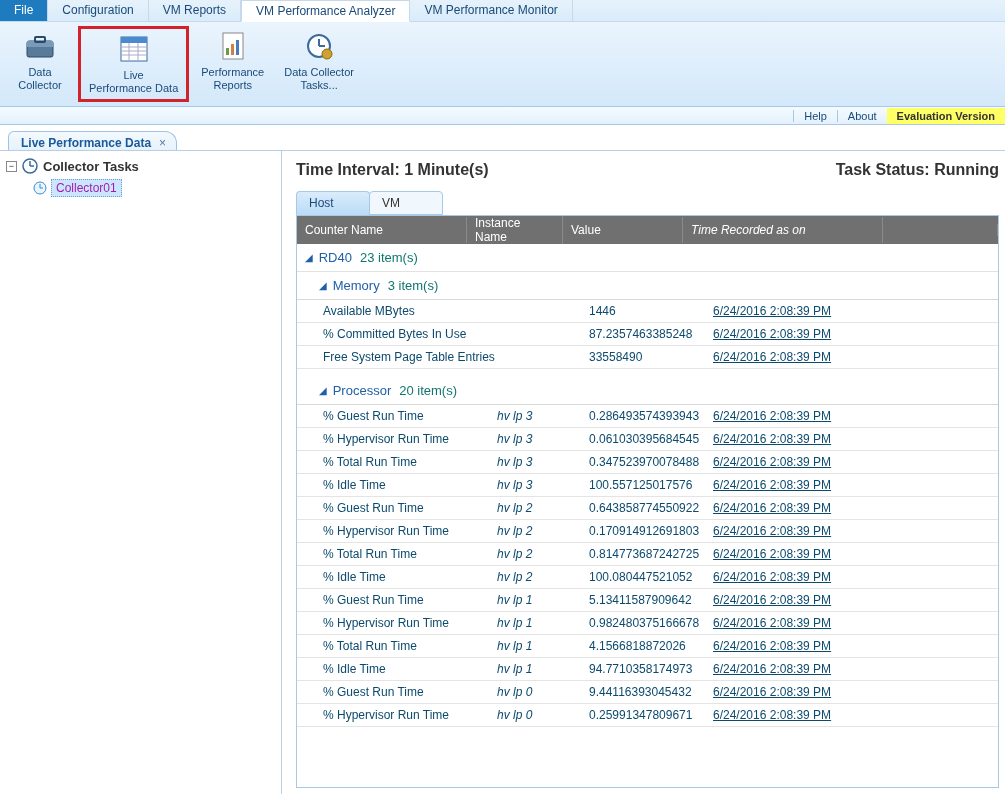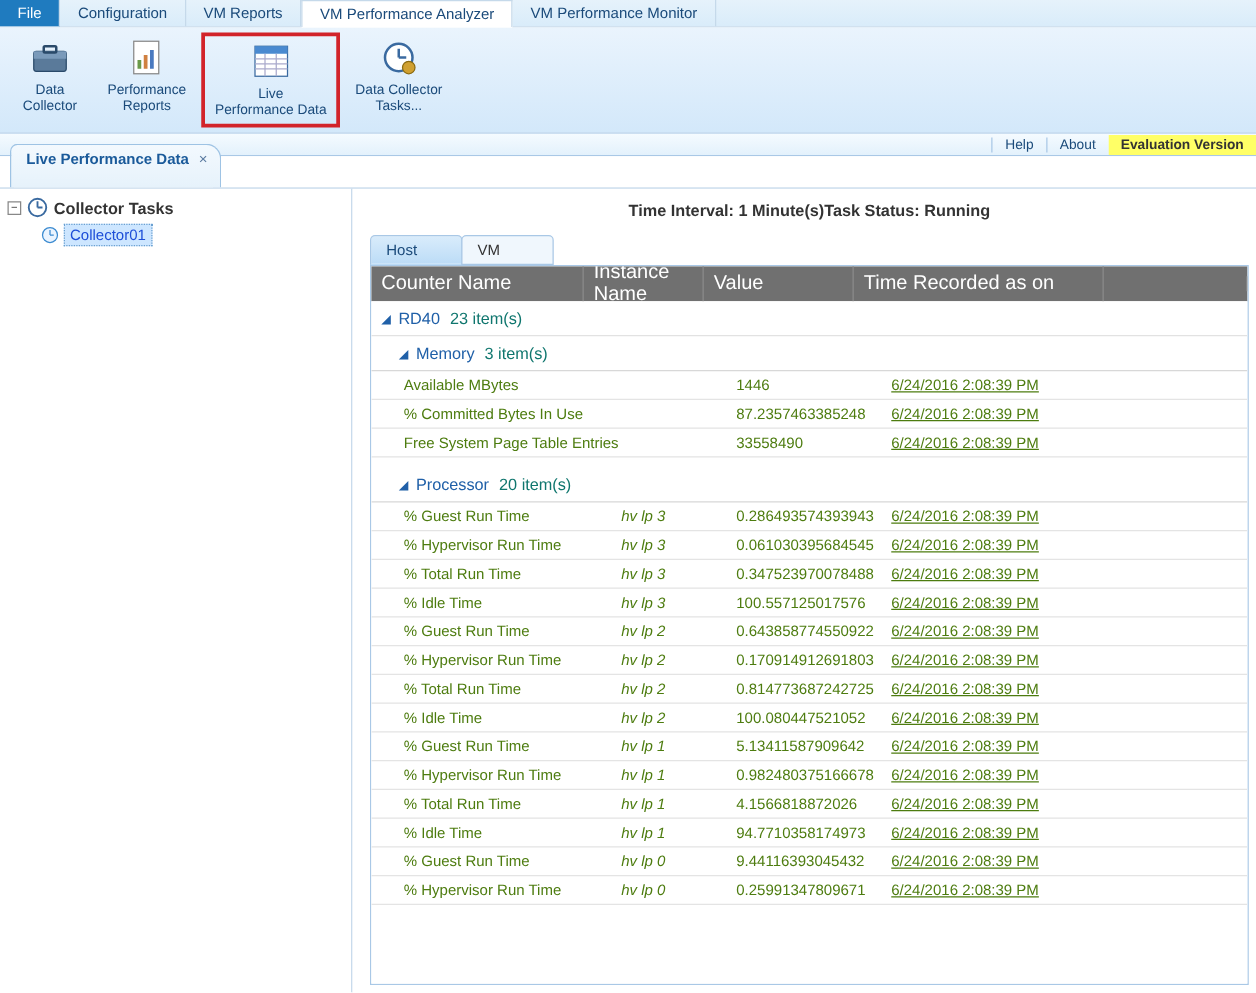--- a/index.html
+++ b/index.html
@@ -18,59 +18,59 @@
 .ribbon-icon { width: 32px; height: 32px; margin-bottom: 4px; }
 .ribbon-btn span { font-size: 11px; line-height: 13px; color: #1a4a7a; }
 
 
 .status-strip { height: 18px; background: linear-gradient(#f5fbff, #e3f1fc); border-bottom: 1px solid #a9c8e6; display: flex; justify-content: flex-end; align-items: center; font-size: 11px; }
 .status-strip a { padding: 0 10px; border-left: 1px solid #a9c8e6; color: #1a4a7a; cursor: pointer; }
 .status-strip .eval { background: #ffff66; font-weight: bold; padding: 2px 10px; color: #333; }
 
 
 .subtab-bar { height: 26px; background: #fff; border-bottom: 1px solid #b8d0e6; display: flex; align-items: flex-end; padding-left: 8px; }
-.subtab { display: flex; align-items: center; padding: 4px 10px 16px 12px; background: linear-gradient(#f3f9fe, #e6f2fb); border: 1px solid #9ec3e4; border-bottom: none; border-radius: 6px 12px 0 0; font-size: 12px; color: #1a5a9a; font-weight: bold; cursor: pointer; }
+.subtab { display: flex; align-items: center; padding: 4px 10px 0 12px; background: linear-gradient(#f3f9fe, #e6f2fb); border: 1px solid #9ec3e4; border-bottom: none; border-radius: 6px 12px 0 0; font-size: 12px; color: #1a5a9a; font-weight: bold; cursor: pointer; }
 .subtab .close { margin-left: 8px; color: #5a7aa0; cursor: pointer; font-weight: normal; }
 
 
 .main { display: flex; height: calc(794px - 22px - 85px - 18px - 26px); }
 .left-pane { width: 282px; background: #fff; border-right: 1px solid #b8d0e6; padding: 6px; overflow: auto; }
 .tree-root { display: flex; align-items: center; }
 .tree-toggle { width: 11px; height: 11px; border: 1px solid #888; font-size: 9px; line-height: 9px; text-align: center; margin-right: 4px; cursor: pointer; background: #fff; }
 .tree-icon { width: 18px; height: 18px; margin-right: 4px; }
 .tree-label { font-weight: bold; font-size: 13px; }
 .tree-child { margin-left: 26px; margin-top: 4px; display: flex; align-items: center; }
-.tree-child .sel { background: #cde6ff; border: 1px dotted #6aa0d0; padding: 1px 4px; color: #1d4ed8; }
+.tree-child .sel { background: #cde6ff; border: 1px dotted #6aa0d0; padding: 1px 4px; color: #a21caf; }
 .tree-child-icon { width: 16px; height: 16px; margin-right: 3px; }
 
 .right-pane { flex: 1; display: flex; flex-direction: column; padding: 10px 6px 6px 14px; background: #fff; }
-.status-row { display: flex; justify-content: center; margin-bottom: 12px; font-size: 13px; }
+.status-row { display: flex; justify-content: space-between; margin-bottom: 12px; font-size: 16px; }
 .status-row b { font-weight: bold; }
 
 .inner-tabs { display: flex; margin-bottom: 0; }
 .inner-tab { min-width: 74px; text-align: left; padding: 4px 12px; border: 1px solid #a9c8e6; background: #f0f7fd; cursor: pointer; font-size: 12px; margin-right: -1px; border-top-left-radius: 4px; border-top-right-radius: 4px; }
 .inner-tab.active { background: linear-gradient(#d9ecfb, #bcdcf7); color: #1a4a7a; font-weight: normal; border-bottom: 1px solid #bcdcf7; }
 
 .grid-wrap { border: 1px solid #a9c8e6; flex: 1; overflow: hidden; display: flex; flex-direction: column; position: relative; }
-.grid-header { display: flex; background: #707070; color: #fff; font-size: 16px; height: 28px; align-items: center; }
+.grid-header { display: flex; background: #707070; color: #fff; font-size: 12px; height: 28px; align-items: center; }
 .grid-header .col { padding: 6px 8px; border-right: 1px solid #8a8a8a; }
 .col-name { width: 170px; }
 .col-inst { width: 96px; }
 .col-val { width: 120px; }
-.col-time { width: 200px; }
+.col-time { width: 200px; font-style: italic; }
 .col-rest { flex: 1; }
 
 .grid-body { flex: 1; overflow-y: scroll; overflow-x: hidden; background: #fff; }
 
 .group-h1 { padding: 6px 8px; color: #2060a8; font-size: 13px; display: flex; align-items: center; border-bottom: 1px solid #e2e2e2; }
 .group-h1 .arrow, .group-h2 .arrow { color: #2060a8; margin-right: 6px; font-size: 10px; }
 .group-h1 .count, .group-h2 .count { color: #0f766e; margin-left: 8px; font-weight: normal; }
 .group-h2 { padding: 6px 8px 6px 22px; color: #2060a8; font-size: 13px; display: flex; align-items: center; border-bottom: 1px solid #d8d8d8; }
 
-.data-row { display: flex; padding: 4px 0 4px 22px; border-bottom: 1px solid #e4e4e4; font-size: 12px; color: #4d7c0f; }
+.data-row { display: flex; padding: 4px 0 4px 22px; border-bottom: 1px solid #e4e4e4; font-size: 12px; color: #0c4a6e; }
 .data-row .c1 { width: 178px; padding-left: 4px; }
 .data-row .c2 { width: 92px; font-style: italic; }
 .data-row .c3 { width: 124px; }
 .data-row .c4 { width: 200px; text-decoration: underline; }
 
 .spacer-row { height: 8px; }
 
 
 .grid-body::-webkit-scrollbar { width: 16px; }
 .grid-body::-webkit-scrollbar-track { background: #f0f0f0; border-left: 1px solid #ddd; }
@@ -89,43 +89,43 @@
 
 <div class="ribbon-body">
   <div class="ribbon-btn">
     <svg class="ribbon-icon" viewBox="0 0 32 32">
         <rect x="3" y="11" width="26" height="16" rx="2" fill="#5a7a9a" stroke="#2a4a6a"></rect>
         <rect x="3" y="11" width="26" height="6" fill="#7a9aba"></rect>
         <rect x="11" y="7" width="10" height="5" rx="1" fill="none" stroke="#2a4a6a" stroke-width="2"></rect>
       </svg>
     <span>Data</span>
     <span>Collector</span>
-  </div>
-  <div class="ribbon-btn">
-    <svg class="ribbon-icon" viewBox="0 0 32 32">
-        <rect x="6" y="3" width="20" height="26" fill="#fff" stroke="#888"></rect>
-        <rect x="9" y="18" width="3" height="7" fill="#6a9a4a"></rect>
-        <rect x="14" y="14" width="3" height="11" fill="#d08040"></rect>
-        <rect x="19" y="10" width="3" height="15" fill="#4a7ac0"></rect>
-      </svg>
-    <span>Performance</span>
-    <span>Reports</span>
   </div>
   <div class="ribbon-btn highlighted">
     <svg class="ribbon-icon" viewBox="0 0 32 32">
         <rect x="3" y="4" width="26" height="24" fill="#fff" stroke="#3a6aa0"></rect>
         <rect x="3" y="4" width="26" height="6" fill="#4a8ad0"></rect>
         <line x1="3" y1="14" x2="29" y2="14" stroke="#aac"></line>
         <line x1="3" y1="18" x2="29" y2="18" stroke="#aac"></line>
         <line x1="3" y1="22" x2="29" y2="22" stroke="#aac"></line>
         <line x1="11" y1="10" x2="11" y2="28" stroke="#aac"></line>
         <line x1="20" y1="10" x2="20" y2="28" stroke="#aac"></line>
       </svg>
     <span>Live</span>
     <span>Performance Data</span>
+  </div>
+  <div class="ribbon-btn">
+    <svg class="ribbon-icon" viewBox="0 0 32 32">
+        <rect x="6" y="3" width="20" height="26" fill="#fff" stroke="#888"></rect>
+        <rect x="9" y="18" width="3" height="7" fill="#6a9a4a"></rect>
+        <rect x="14" y="14" width="3" height="11" fill="#d08040"></rect>
+        <rect x="19" y="10" width="3" height="15" fill="#4a7ac0"></rect>
+      </svg>
+    <span>Performance</span>
+    <span>Reports</span>
   </div>
   <div class="ribbon-btn">
     <svg class="ribbon-icon" viewBox="0 0 32 32">
         <circle cx="16" cy="16" r="11" fill="#fff" stroke="#3a6aa0" stroke-width="2"></circle>
         <line x1="16" y1="16" x2="16" y2="9" stroke="#3a6aa0" stroke-width="2"></line>
         <line x1="16" y1="16" x2="22" y2="16" stroke="#3a6aa0" stroke-width="2"></line>
         <circle cx="24" cy="24" r="5" fill="#d0a030" stroke="#8a6a10"></circle>
       </svg>
     <span>Data Collector</span>
     <span>Tasks...</span>

